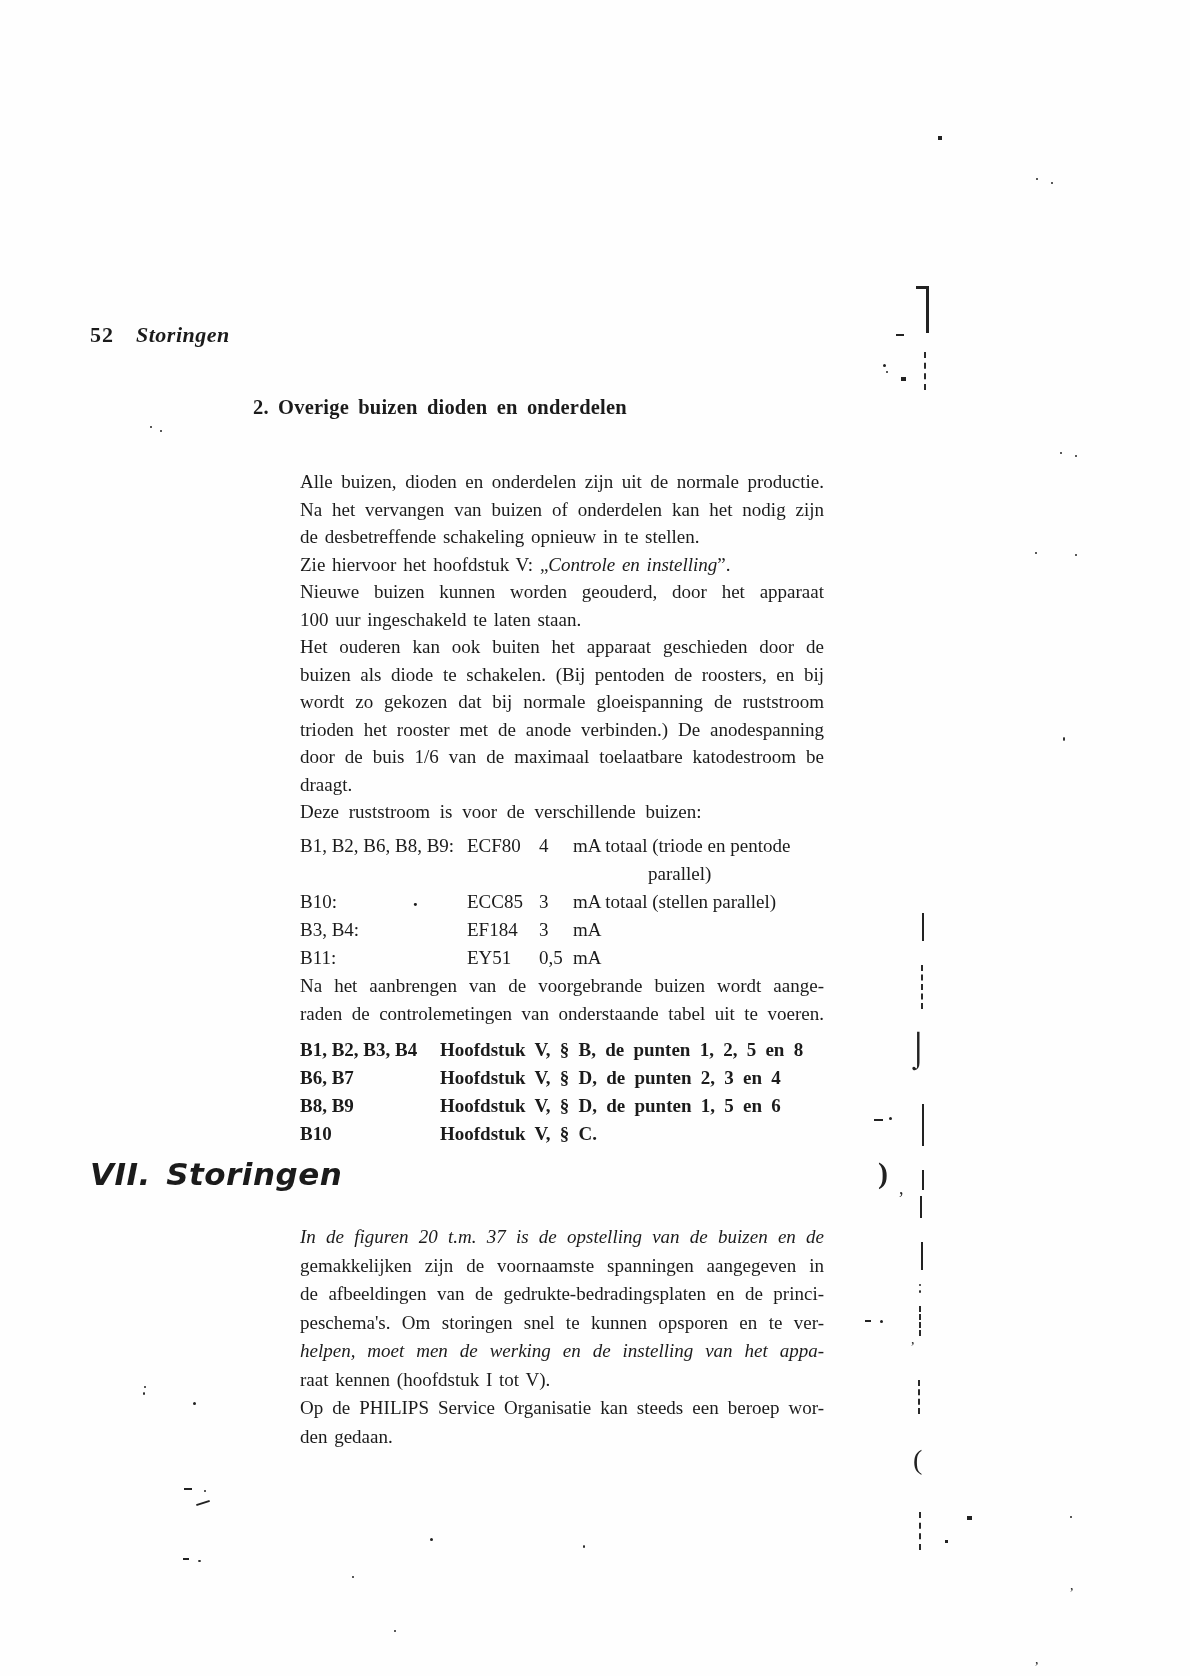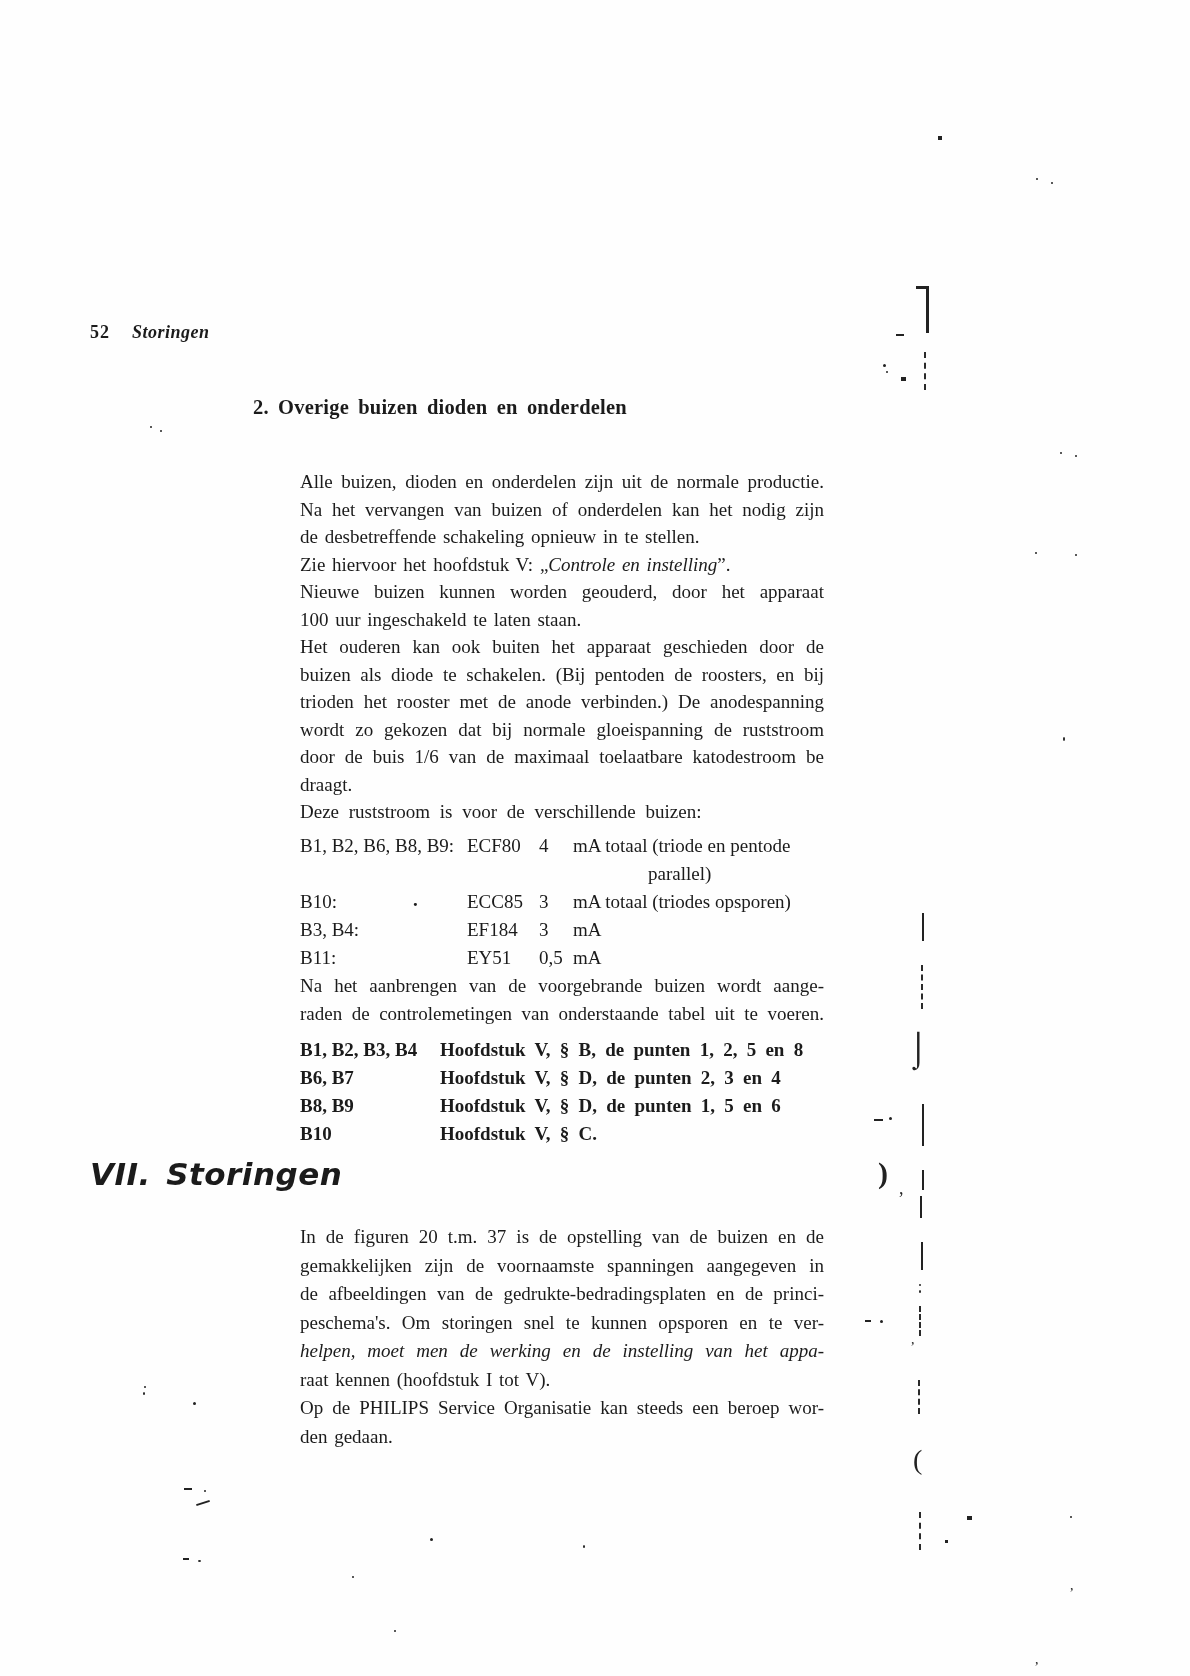--- a/index.html
+++ b/index.html
@@ -3,21 +3,21 @@
 <meta charset="utf-8">
 <style>
   html,body{margin:0;padding:0;}
   body{
     width:1190px;height:1676px;position:relative;overflow:hidden;
     background:#fefefe;color:#1b1b1b;
     font-family:"Liberation Serif", serif;
   }
   .abs{position:absolute;}
   
-  .runhead{left:90px;top:322px;font-size:18px;}
+  .runhead{left:90px;top:322px;font-size:22px;}
   .runhead .num{font-weight:bold;letter-spacing:1px;}
   .runhead .title{font-weight:bold;font-style:italic;margin-left:22px;letter-spacing:0.5px;}
   
   .sec2-heading{left:253px;top:396px;font-size:20.5px;font-weight:bold;word-spacing:4px;letter-spacing:0.2px;}
   
   .col{width:524px;left:300px;}
   .line{font-size:19px;line-height:27.5px;height:27.5px;word-spacing:2px;white-space:nowrap;}
   .line.j{text-align:justify;text-align-last:justify;white-space:normal;}
   .ital{font-style:italic;}
   
@@ -60,43 +60,43 @@
 
   <div class="abs col" style="top:468px;">
     <div class="line j">Alle buizen, dioden en onderdelen zijn uit de normale productie.</div>
     <div class="line j">Na het vervangen van buizen of onderdelen kan het nodig zijn</div>
     <div class="line">de desbetreffende schakeling opnieuw in te stellen.</div>
     <div class="line"><span>Zie hiervoor het hoofdstuk V: „</span><span class="ital">Controle en instelling</span><span>”.</span></div>
     <div class="line j">Nieuwe buizen kunnen worden geouderd, door het apparaat</div>
     <div class="line">100 uur ingeschakeld te laten staan.</div>
     <div class="line j">Het ouderen kan ook buiten het apparaat geschieden door de</div>
     <div class="line j">buizen als diode te schakelen. (Bij pentoden de roosters, en bij</div>
+    <div class="line j">wordt zo gekozen dat bij normale gloeispanning de ruststroom</div>
     <div class="line j">trioden het rooster met de anode verbinden.) De anodespanning</div>
-    <div class="line j">wordt zo gekozen dat bij normale gloeispanning de ruststroom</div>
     <div class="line j">door de buis 1/6 van de maximaal toelaatbare katodestroom be</div>
     <div class="line">draagt.</div>
   </div>
 
   <div class="abs col" style="top:798px;">
     <div class="line" style="word-spacing:5px;">Deze ruststroom is voor de verschillende buizen:</div>
   </div>
 
   <div class="abs ctable">
     <div class="row r1">
       <span class="c-tubes">B1, B2, B6, B8, B9:</span>
       <span class="c-type">ECF80</span>
       <span class="c-val">4</span>
       <span class="c-desc">mA totaal (triode en pentode</span>
       <span class="cont-line">parallel)</span>
     </div>
     <div class="row">
       <span class="c-tubes"><span>B10:</span><span class="stray">.</span></span>
       <span class="c-type">ECC85</span>
       <span class="c-val">3</span>
-      <span class="c-desc">mA totaal (triodes opsporen)</span>
+      <span class="c-desc">mA totaal (stellen parallel)</span>
     </div>
     <div class="row">
       <span class="c-tubes">B3, B4:</span>
       <span class="c-type">EF184</span>
       <span class="c-val">3</span>
       <span class="c-desc">mA</span>
     </div>
     <div class="row">
       <span class="c-tubes">B11:</span>
       <span class="c-type">EY51</span>
@@ -125,21 +125,21 @@
     </div>
     <div class="row">
       <span class="k-tubes">B10</span>
       <span class="k-ref">Hoofdstuk V, § C.</span>
     </div>
   </div>
 
   <div class="abs sec7-heading">VII. Storingen</div>
 
   <div class="abs col" style="top:1223px;">
-    <div class="line j" style="line-height:28.5px;height:28.5px;">In de figuren 20 t.m. 37 is de opstelling van de buizen en de</div>
+    <div class="line j" style="line-height:28.5px;height:28.5px;font-style:italic;">In de figuren 20 t.m. 37 is de opstelling van de buizen en de</div>
     <div class="line j" style="line-height:28.5px;height:28.5px;">gemakkelijken zijn de voornaamste spanningen aangegeven in</div>
     <div class="line j" style="line-height:28.5px;height:28.5px;">de afbeeldingen van de gedrukte-bedradingsplaten en de princi-</div>
     <div class="line j" style="line-height:28.5px;height:28.5px;">peschema's. Om storingen snel te kunnen opsporen en te ver-</div>
     <div class="line j" style="line-height:28.5px;height:28.5px;font-style:italic;">helpen, moet men de werking en de instelling van het appa-</div>
     <div class="line" style="line-height:28.5px;height:28.5px;">raat kennen (hoofdstuk I tot V).</div>
     <div class="line j" style="line-height:28.5px;height:28.5px;">Op de PHILIPS Service Organisatie kan steeds een beroep wor-</div>
     <div class="line" style="line-height:28.5px;height:28.5px;">den gedaan.</div>
   </div>
 
   <div>

